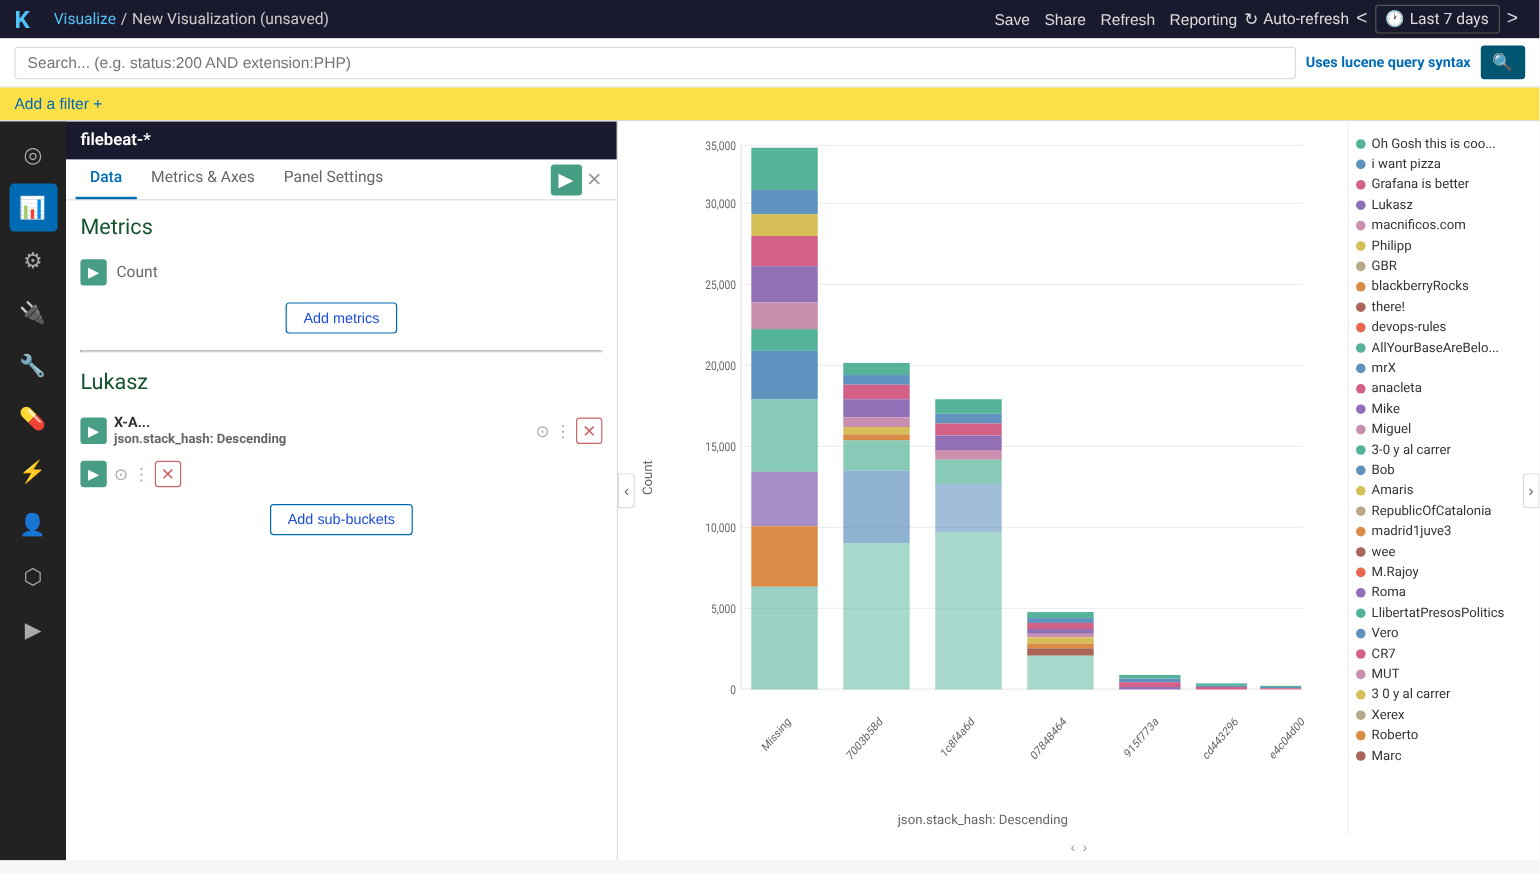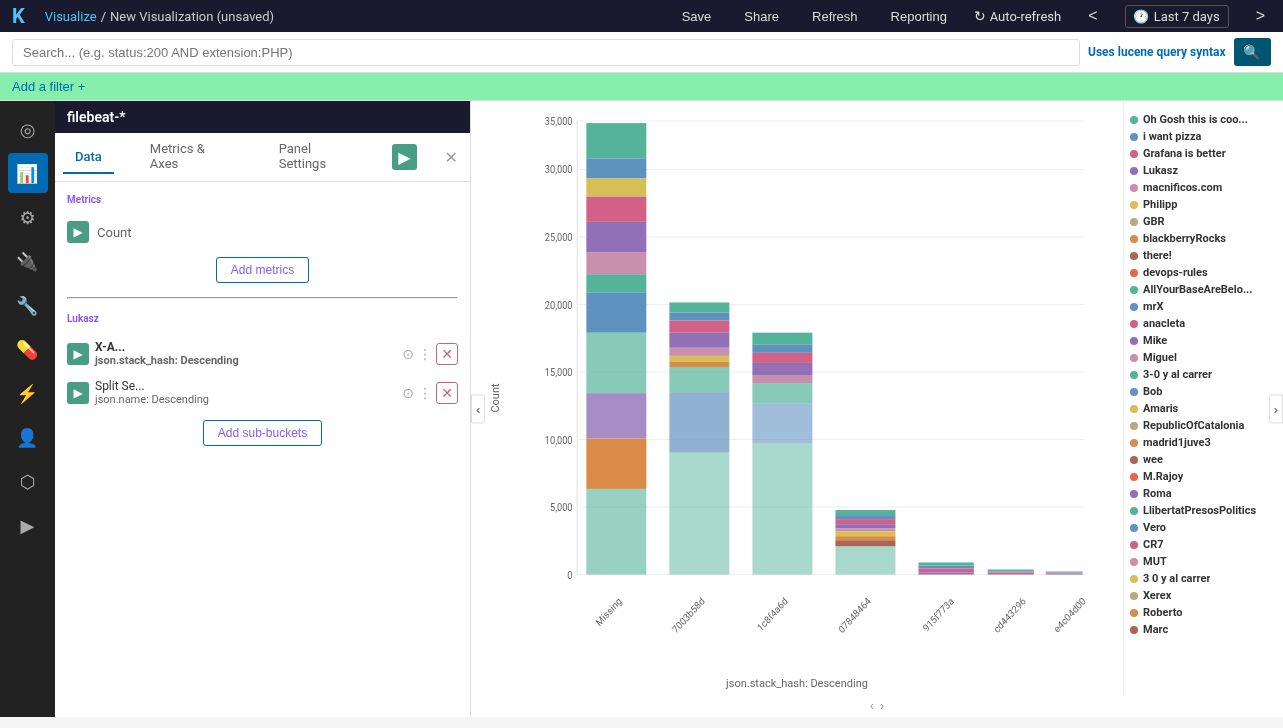--- a/index.html
+++ b/index.html
@@ -6,75 +6,75 @@
     body { font-family: -apple-system, BlinkMacSystemFont, 'Segoe UI', Roboto, sans-serif; font-size: 12px; background: #f5f5f5; color: #333; overflow: hidden; }
     
     
     .top-nav {
       display: flex; align-items: center; background: #1a1a2e; color: white; padding: 0 12px; height: 32px; gap: 16px;
     }
     .top-nav-brand { color: #4fc3f7; font-size: 20px; font-weight: bold; margin-right: 4px; }
     .top-nav-breadcrumb { display: flex; align-items: center; gap: 4px; font-size: 13px; color: #ccc; }
     .top-nav-breadcrumb a { color: #4fc3f7; text-decoration: none; }
     .top-nav-spacer { flex: 1; }
-    .top-nav-actions { display: flex; align-items: center; gap: 21px; }
+    .top-nav-actions { display: flex; align-items: center; gap: 0; }
     .top-nav-btn { background: none; border: none; color: #ddd; font-size: 13px; cursor: pointer; padding: 4px 6px; }
     .auto-refresh-btn { display: flex; align-items: center; gap: 4px; color: #ddd; font-size: 13px; cursor: pointer; }
     .nav-arrow { background: none; border: none; color: #ddd; font-size: 16px; cursor: pointer; padding: 2px 6px; }
     .time-btn { display: flex; align-items: center; gap: 4px; color: #ddd; font-size: 13px; cursor: pointer; border: 1px solid #555; padding: 3px 8px; border-radius: 3px; }
 
     
     .search-bar {
       display: flex; align-items: center; background: white; border-bottom: 1px solid #ddd; padding: 6px 12px; gap: 8px;
     }
     .search-input {
       flex: 1; border: 1px solid #ddd; border-radius: 3px; padding: 5px 10px; font-size: 13px; color: #c2410c;
     }
     .search-lucene { color: #006bb4; font-size: 12px; margin-left: auto; cursor: pointer; font-weight: bold; }
     .search-icon-btn { background: #005571; border: none; color: white; padding: 6px 10px; border-radius: 3px; cursor: pointer; font-size: 14px; }
 
     
     .filter-bar {
-      background: #86efac; border-bottom: 1px solid #ddd; padding: 6px 12px;
+      background: #fde047; border-bottom: 1px solid #ddd; padding: 6px 12px;
     }
     .add-filter-btn { color: #006bb4; font-size: 13px; cursor: pointer; background: none; border: none; }
 
     
     .main-layout { display: flex; height: calc(728px - 32px - 44px - 36px); overflow: hidden; }
 
     
     .sidebar-icons {
       width: 55px; background: #222; display: flex; flex-direction: column; align-items: center; padding-top: 8px; gap: 4px;
     }
     .sidebar-icon { width: 40px; height: 40px; display: flex; align-items: center; justify-content: center; color: #aaa; cursor: pointer; border-radius: 4px; font-size: 18px; }
     .sidebar-icon:hover, .sidebar-icon.active { background: #444; color: white; }
     .sidebar-icon.active { background: #006bb4; color: white; }
 
     
-    .panel { width: 416px; background: white; border-right: 1px solid #ddd; display: flex; flex-direction: column; overflow: hidden; }
+    .panel { width: 460px; background: white; border-right: 1px solid #ddd; display: flex; flex-direction: column; overflow: hidden; }
     .panel-header { background: #1a1a2e; color: white; padding: 8px 12px; font-size: 14px; font-weight: 600; display: flex; align-items: center; }
     
     
-    .panel-tabs { display: flex; border-bottom: 1px solid #ddd; padding: 0 8px; background: white; align-items: center; gap: 24px; }
+    .panel-tabs { display: flex; border-bottom: 1px solid #ddd; padding: 0 8px; background: white; align-items: center; }
     .panel-tab { padding: 8px 12px; font-size: 13px; cursor: pointer; border-bottom: 2px solid transparent; color: #666; }
     .panel-tab.active { border-bottom-color: #006bb4; color: #006bb4; font-weight: 500; }
     .panel-run-btn { margin-left: auto; background: #489d85; border: none; color: white; width: 26px; height: 26px; border-radius: 3px; cursor: pointer; font-size: 16px; display: flex; align-items: center; justify-content: center; }
     .panel-close-btn { background: none; border: none; color: #999; font-size: 16px; cursor: pointer; padding: 4px; }
 
     
     .panel-content { flex: 1; overflow-y: auto; padding: 12px; }
-    .section-title { font-size: 10px; font-weight: 700; margin-bottom: 10px; color: #8b5cf6; }
+    .section-title { font-size: 18px; font-weight: 400; margin-bottom: 10px; color: #14532d; }
     
     
     .metric-item { display: flex; align-items: center; gap: 8px; padding: 6px 0; }
     .metric-chevron { width: 22px; height: 22px; background: #489d85; border: none; color: white; border-radius: 3px; cursor: pointer; display: flex; align-items: center; justify-content: center; font-size: 12px; }
     .metric-label { flex: 1; font-size: 13px; color: #333; }
     .metric-value { font-size: 13px; color: #666; }
     
-    .add-btn { border: 1px solid #006bb4; background: white; color: #8b5cf6; padding: 5px 14px; border-radius: 3px; font-size: 12px; cursor: pointer; }
+    .add-btn { border: 1px solid #006bb4; background: white; color: #1d4ed8; padding: 5px 14px; border-radius: 3px; font-size: 12px; cursor: pointer; }
     
     .section-divider { margin: 14px 0; }
     
     
     .bucket-item { display: flex; align-items: center; gap: 6px; padding: 6px 0; }
     .bucket-chevron { width: 22px; height: 22px; background: #489d85; border: none; color: white; border-radius: 3px; cursor: pointer; display: flex; align-items: center; justify-content: center; font-size: 12px; }
     .bucket-label { font-size: 12px; color: #333; flex: 1; }
     .bucket-sublabel { font-size: 11px; color: #666; }
     .bucket-actions { display: flex; align-items: center; gap: 4px; }
     .bucket-toggle { background: none; border: none; cursor: pointer; color: #aaa; font-size: 14px; }
@@ -83,21 +83,21 @@
 
     
     .chart-area { flex: 1; background: white; position: relative; overflow: hidden; display: flex; flex-direction: column; }
     .chart-toggle-left { position: absolute; left: 0; top: 50%; transform: translateY(-50%); z-index: 10; background: white; border: 1px solid #ddd; border-radius: 0 3px 3px 0; cursor: pointer; padding: 6px 4px; color: #666; }
     .chart-toggle-right { position: absolute; right: 0; top: 50%; transform: translateY(-50%); z-index: 10; background: white; border: 1px solid #ddd; border-radius: 3px 0 0 3px; cursor: pointer; padding: 6px 4px; color: #666; }
     
     .chart-wrapper { flex: 1; display: flex; overflow: hidden; }
     .chart-svg-area { flex: 1; padding: 10px 20px 60px 60px; position: relative; }
     
     .chart-legend { width: 160px; overflow-y: auto; padding: 10px 6px; font-size: 11px; border-left: 1px solid #eee; }
-    .legend-item { display: flex; align-items: center; gap: 5px; padding: 2px 0; white-space: nowrap; overflow: hidden; text-overflow: ellipsis; font-weight: bold; }
+    .legend-item { display: flex; align-items: center; gap: 5px; padding: 2px 0; white-space: nowrap; overflow: hidden; text-overflow: ellipsis; }
     .legend-dot { width: 8px; height: 8px; border-radius: 50%; flex-shrink: 0; }
     .legend-text { font-size: 11px; color: #333; overflow: hidden; text-overflow: ellipsis; }
 
     .chart-bottom-dots { display: flex; justify-content: center; padding: 4px; gap: 6px; }
     .chart-dot-btn { background: none; border: none; cursor: pointer; color: #999; font-size: 12px; }
 
     
     .chart-svg { width: 100%; height: 100%; }
   </style>
 </head>
@@ -191,27 +191,20 @@
         </div>
         <div class="bucket-actions">
           <button class="bucket-toggle">⊙</button>
           <button class="bucket-dots">⋮</button>
           <button class="bucket-delete">✕</button>
         </div>
       </div>
 
       <div class="bucket-item">
         <button class="bucket-chevron">▶</button>
-        <div style="flex:1;">
-          <div class="bucket-label">Split Se...</div>
-          <div class="bucket-sublabel">
-            <span>json.name:</span>
-            <span>Descending</span>
-          </div>
-        </div>
         <div class="bucket-actions">
           <button class="bucket-toggle">⊙</button>
           <button class="bucket-dots">⋮</button>
           <button class="bucket-delete">✕</button>
         </div>
       </div>
 
       <div style="text-align:center; margin: 8px 0;">
         <button class="add-btn">Add sub-buckets</button>
       </div>

